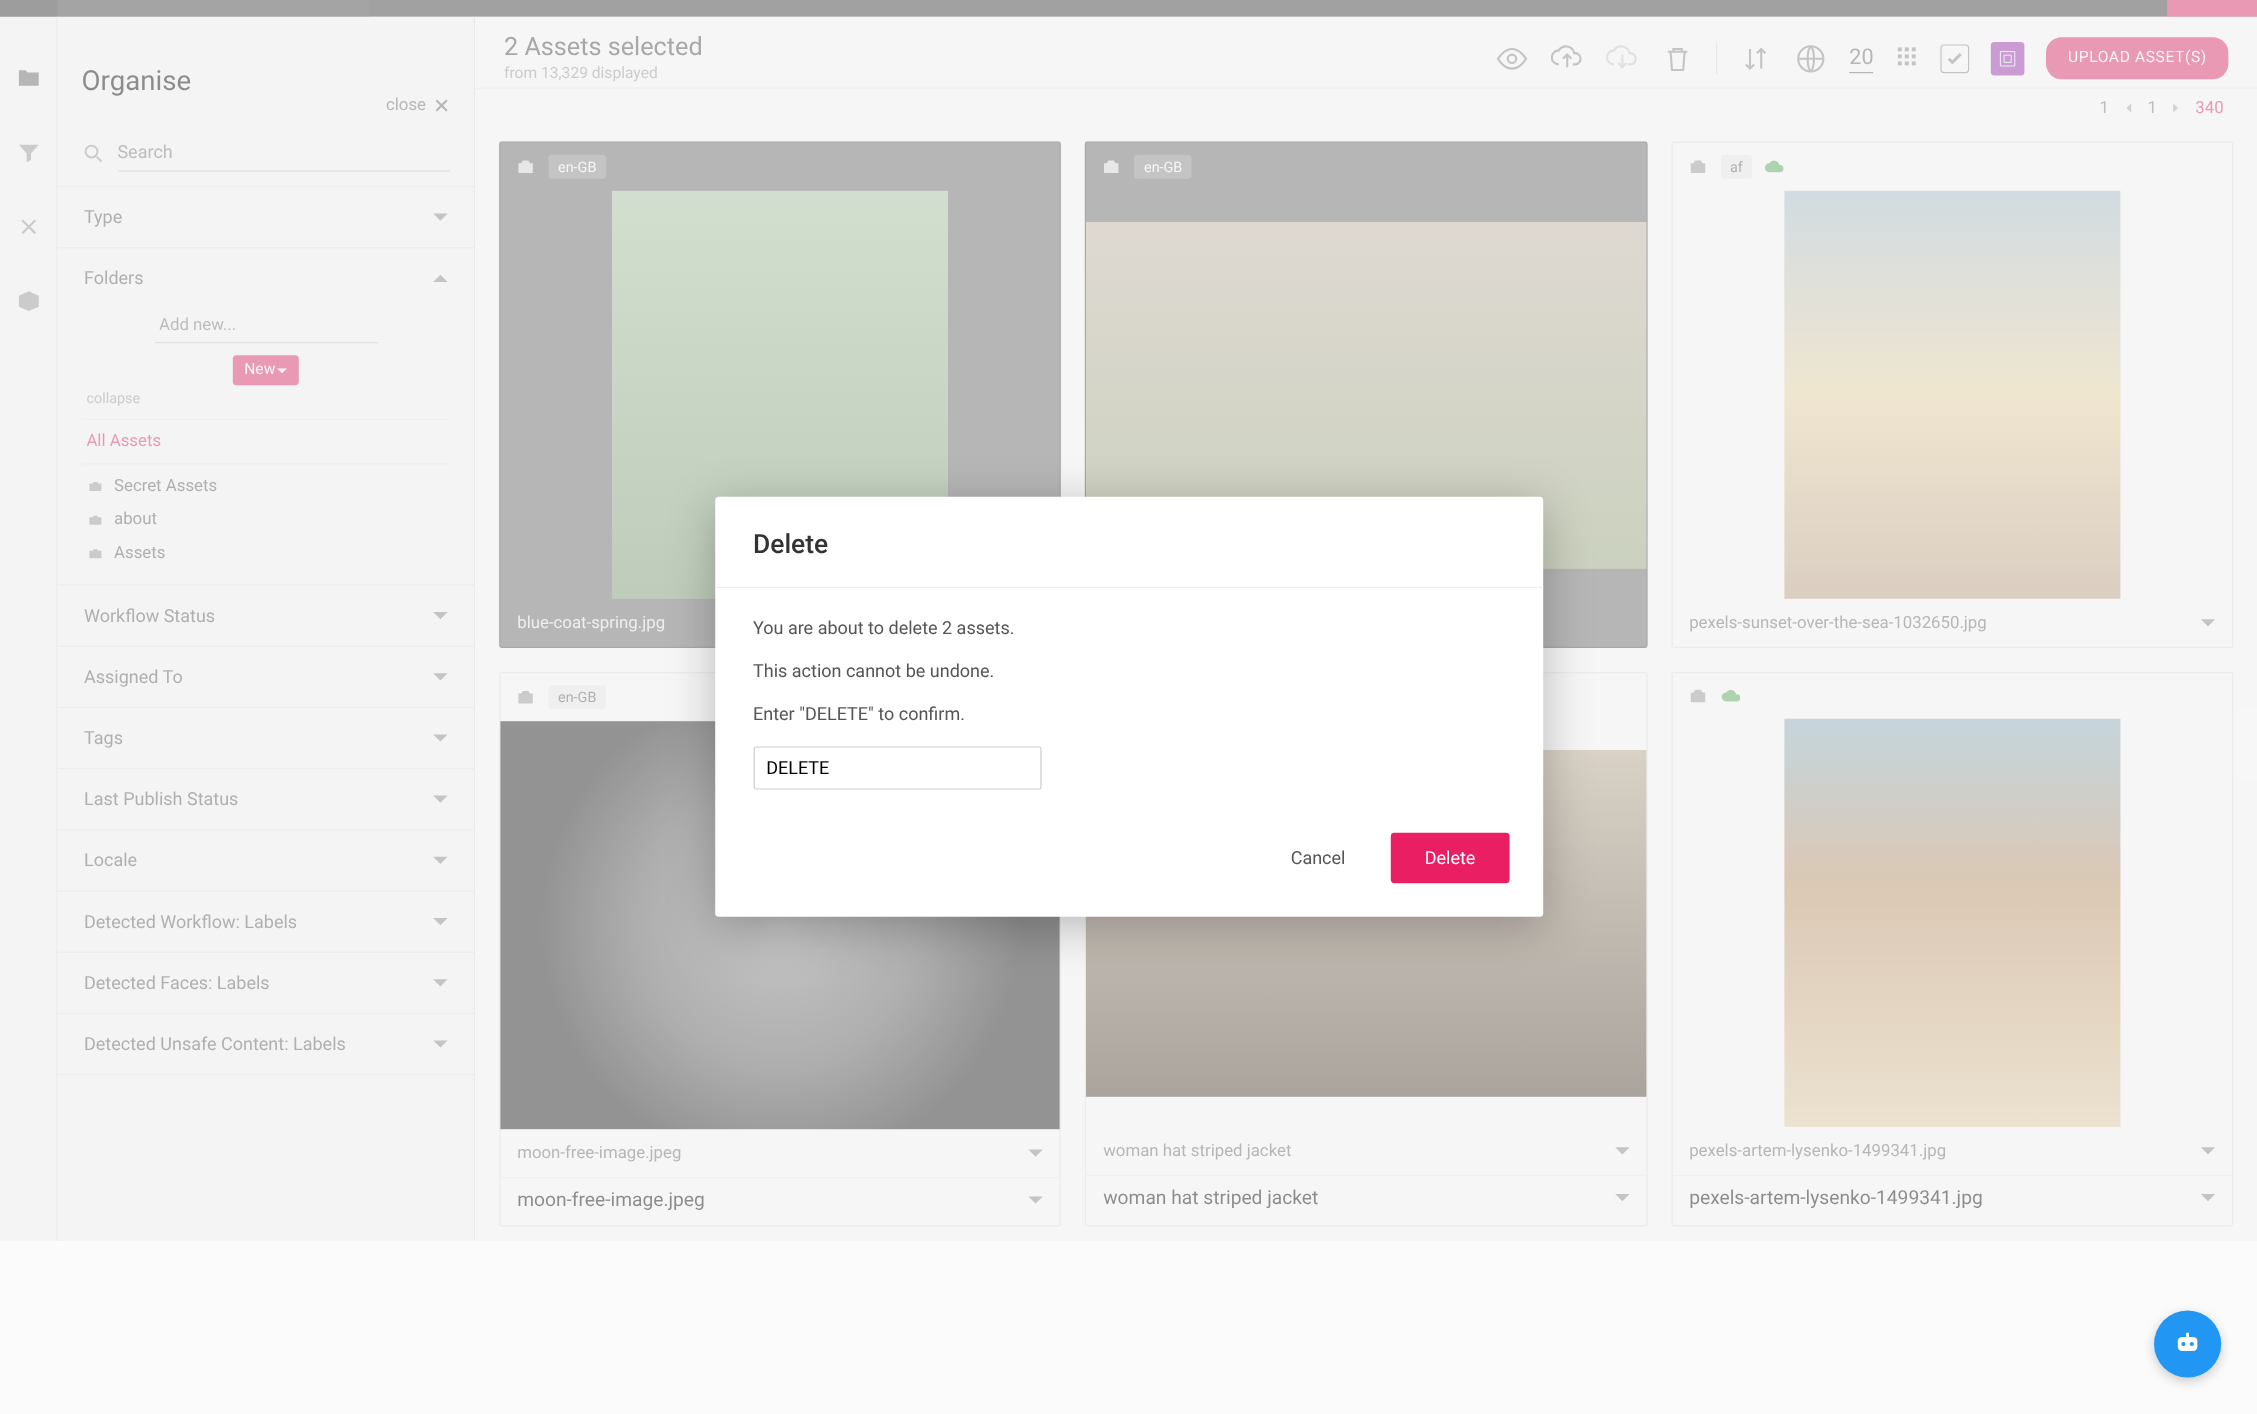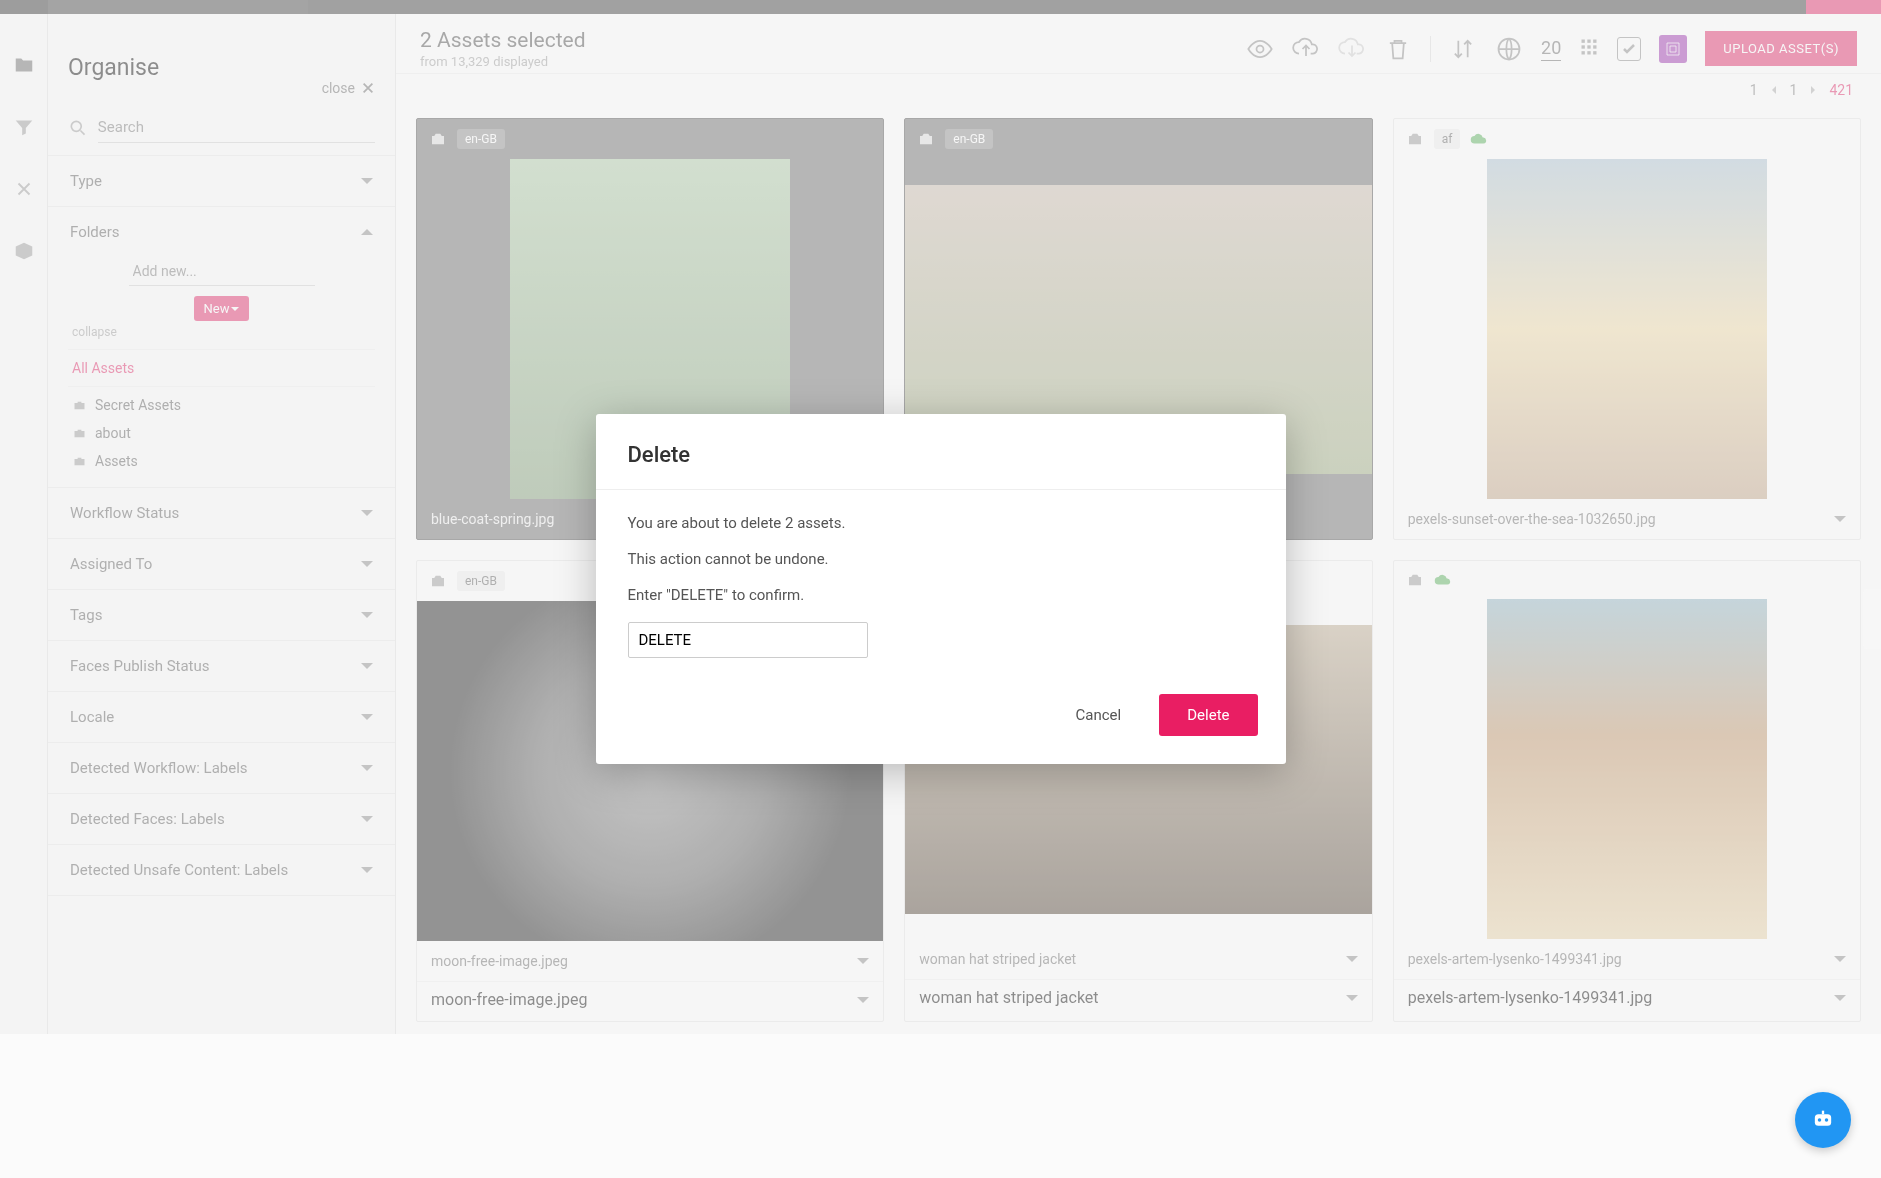--- a/index.html
+++ b/index.html
@@ -53,21 +53,21 @@
 .tb-icon { cursor: pointer; display: flex; align-items: center; justify-content: center; }
 .tb-icon svg { width: 28px; height: 28px; fill: none; stroke: #888; stroke-width: 1.5; }
 .tb-icon.disabled svg { stroke: #ccc; }
 .tb-sep { width: 1px; height: 26px; background: #ddd; }
 .tb-num { font-size: 18px; color: #666; border-bottom: 1px solid #666; padding-bottom: 2px; }
 .tb-grid-icon svg { width: 20px; height: 20px; fill: #888; }
 .tb-check { width: 24px; height: 24px; border: 1.5px solid #888; border-radius: 3px; display: flex; align-items: center; justify-content: center; }
 .tb-check svg { width: 16px; height: 16px; stroke: #888; fill: none; stroke-width: 2.5; }
 .ai-btn { width: 28px; height: 28px; background: #9c27b0; border-radius: 3px; display:flex; align-items:center; justify-content:center; }
 .ai-btn svg { width: 18px; height: 18px; stroke: #fff; fill: #fff; }
-.upload-btn { background: #e91e63; color: #fff; border: none; padding: 10px 18px; border-radius: 0; font-size: 13px; letter-spacing: 0.5px; cursor: pointer; }
+.upload-btn { background: #e91e63; color: #fff; border: none; padding: 10px 18px; border-radius: 13px; font-size: 13px; letter-spacing: 0.5px; cursor: pointer; }
 
 .pager { display: flex; justify-content: flex-end; align-items: center; gap: 10px; padding: 8px 28px; font-size: 14px; color: #777; }
 .pager .pg-accent { color: #e91e63; }
 .pager svg { width: 12px; height: 12px; fill: #aaa; }
 
 .grid { flex: 1; overflow: auto; padding: 12px 20px; display: grid; grid-template-columns: repeat(3, 1fr); gap: 20px; }
 .card { background: #fff; border: 1px solid #e5e5e5; border-radius: 2px; display: flex; flex-direction: column; }
 .card.sel { background: #666; border-color: #444; }
 .card-top { padding: 10px 12px; display: flex; align-items: center; gap: 10px; }
 .card-top svg { width: 18px; height: 18px; fill: #999; }
@@ -217,21 +217,21 @@
           </div>
         </div>
     <div class="filter-section">
           <div class="filter-head">
             <span>Tags</span>
             <div class="caret-down"></div>
           </div>
         </div>
     <div class="filter-section">
           <div class="filter-head">
-            <span>Faces Publish Status</span>
+            <span>Last Publish Status</span>
             <div class="caret-down"></div>
           </div>
         </div>
     <div class="filter-section">
           <div class="filter-head">
             <span>Locale</span>
             <div class="caret-down"></div>
           </div>
         </div>
     <div class="filter-section">
@@ -322,21 +322,21 @@
 
     <div class="pager">
       <span>1</span>
       <svg viewBox="0 0 12 12">
             <path d="M8 2L4 6l4 4"></path>
           </svg>
       <span>1</span>
       <svg viewBox="0 0 12 12">
             <path d="M4 2l4 4-4 4"></path>
           </svg>
-      <span class="pg-accent">421</span>
+      <span class="pg-accent">340</span>
     </div>
 
     <div class="grid">
 
       <div class="card sel">
         <div class="card-top">
           <svg viewBox="0 0 24 24">
                 <path d="M4 8h3l2-3h6l2 3h3v11H4z"></path>
                 <circle cx="12" cy="13" r="3"></circle>
               </svg>

